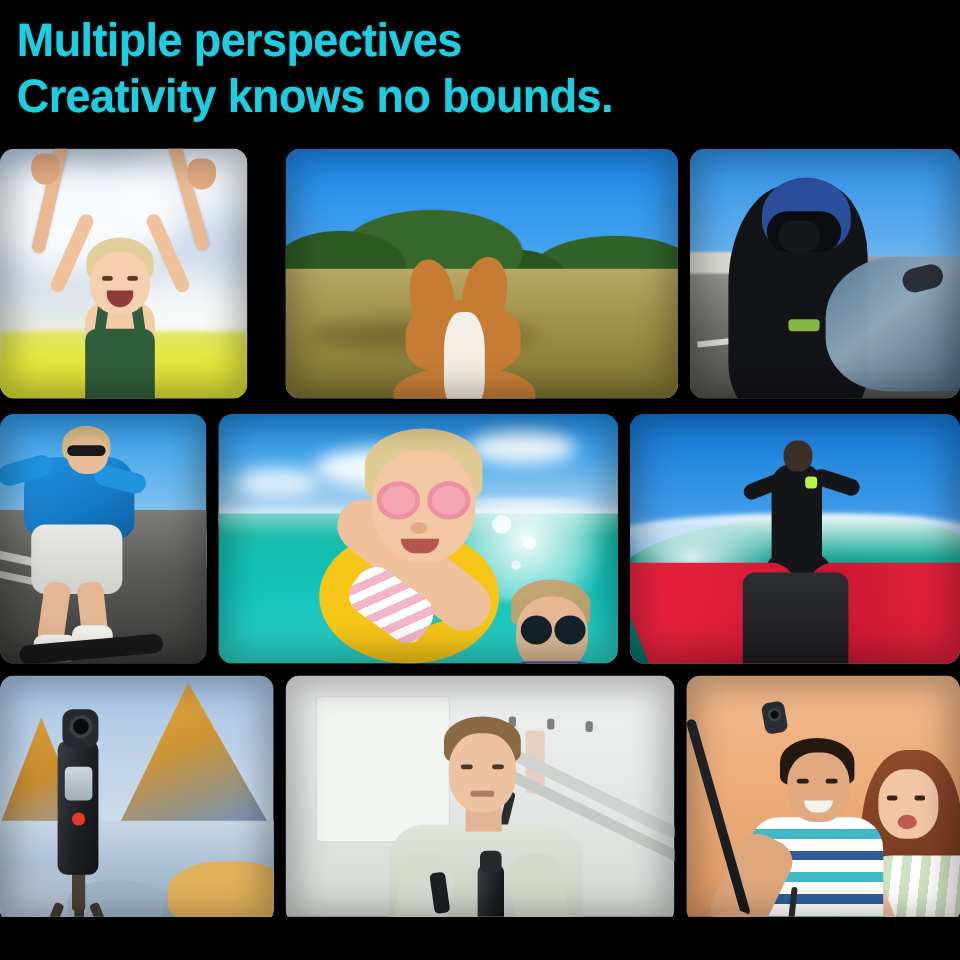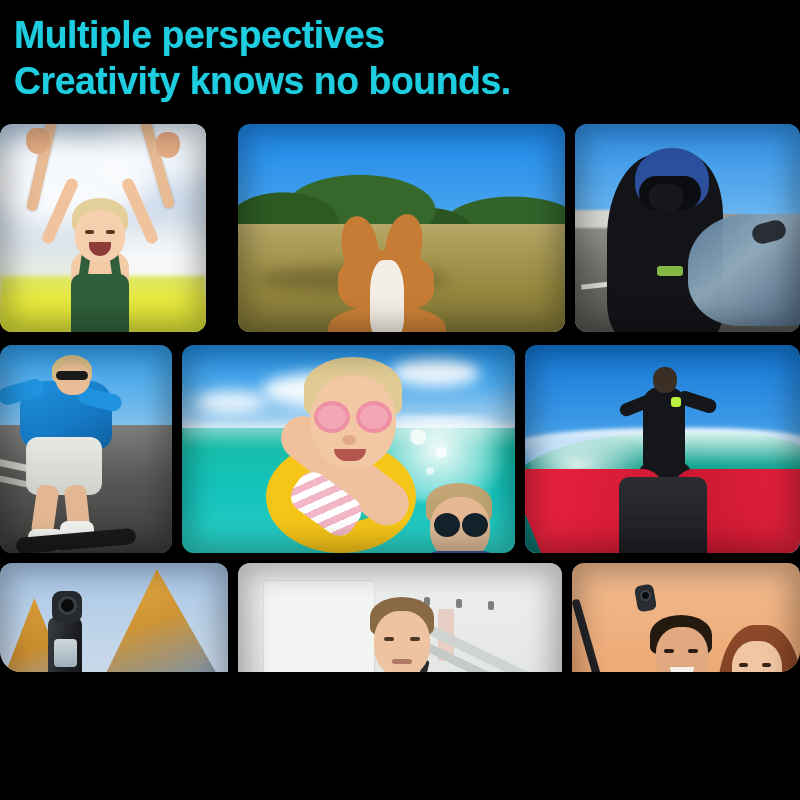--- a/index.html
+++ b/index.html
@@ -10,24 +10,23 @@
   body {
     width: 800px;
     height: 800px;
     overflow: hidden;
     font-family: "Liberation Sans", sans-serif;
   }
 
   #poster {
     position: relative;
     width: 800px;
-    height: 672px;
+    height: 764px;
     background: #000000;
     overflow: hidden;
-    border-radius: 21px;
   }
 
   
   .headline {
     position: absolute;
     left: 14px;
     top: 12px;
     width: 780px;
   }
   .headline-line {

